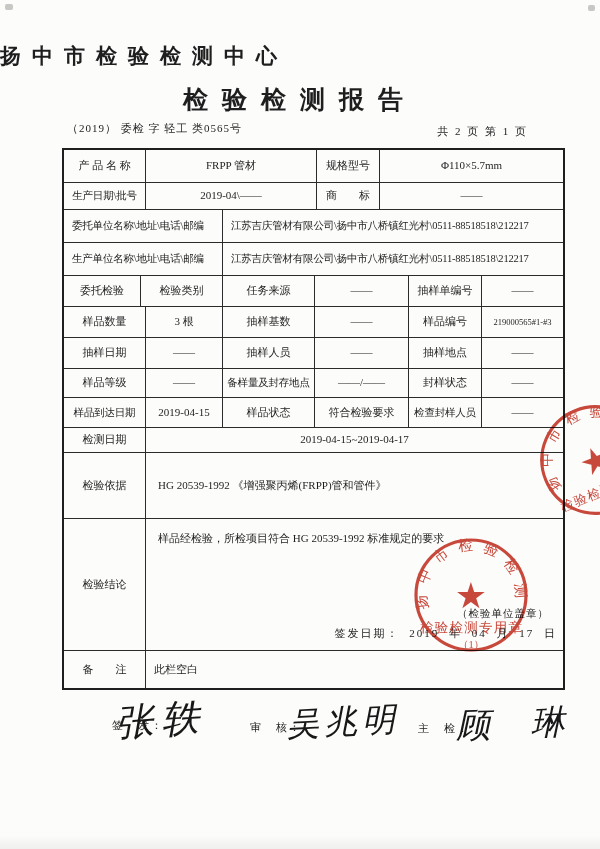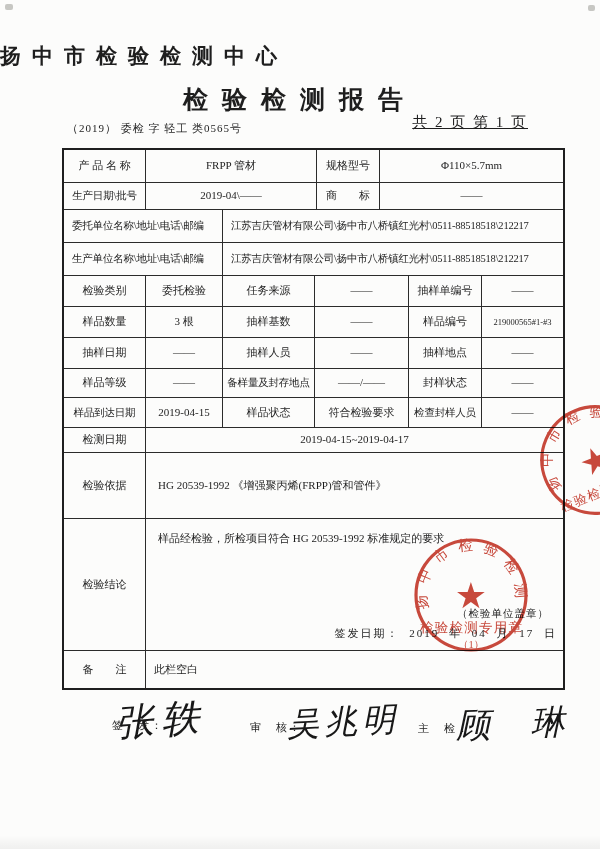--- a/index.html
+++ b/index.html
@@ -13,21 +13,21 @@
     background:linear-gradient(to bottom,rgba(0,0,0,0),rgba(0,0,0,0.05));}
   .corner-mark{position:absolute;background:#9a9a96;opacity:.55;border-radius:2px;}
   .corner-mark.tl{left:5px;top:4px;width:8px;height:6px;}
   .corner-mark.tr{left:588px;top:5px;width:7px;height:6px;}
 
   .org-title{position:absolute;left:0;top:42px;width:100%;
     font-size:21px;font-weight:700;letter-spacing:11px;margin-right:-11px;white-space:nowrap;}
   .report-title{position:absolute;left:0;top:83px;width:100%;text-align:center;
     font-size:25px;font-weight:700;letter-spacing:14px;margin-right:-14px;white-space:nowrap;}
   .report-no{position:absolute;left:67px;top:121px;font-size:11px;letter-spacing:1px;}
-  .page-info{position:absolute;right:72px;top:113px;font-size:15px;letter-spacing:2px;text-decoration:underline;}
+  .page-info{position:absolute;right:72px;top:124px;font-size:11px;letter-spacing:2px;}
 
   .report-table{position:absolute;left:62px;top:148px;border:2px solid #1f1f1f;background:transparent;}
   .trow{display:flex;width:499px;border-bottom:1px solid #2b2b2b;}
   .trow:last-child{border-bottom:none;}
   .tcell{box-sizing:border-box;border-right:1px solid #2b2b2b;display:flex;
     align-items:center;justify-content:center;text-align:center;
     font-size:11px;line-height:1.25;overflow:hidden;}
   .tcell:last-child{border-right:none;flex:1;min-width:0;}
   .tcell.left{justify-content:flex-start;text-align:left;padding:0 8px;}
   .tcell.small{font-size:10.5px;letter-spacing:-0.2px;}
@@ -92,22 +92,22 @@
     <div class="tcell wB1 small left">委托单位名称\地址\电话\邮编</div>
     <div class="tcell small left">江苏吉庆管材有限公司\扬中市八桥镇红光村\0511-88518518\212217</div>
   </div>
 
   <div class="trow h4">
     <div class="tcell wB1 small left">生产单位名称\地址\电话\邮编</div>
     <div class="tcell small left">江苏吉庆管材有限公司\扬中市八桥镇红光村\0511-88518518\212217</div>
   </div>
 
   <div class="trow h5">
+    <div class="tcell wC2">委托检验</div>
     <div class="tcell wC1">检验类别</div>
-    <div class="tcell wC2">委托检验</div>
     <div class="tcell wC3">任务来源</div>
     <div class="tcell wC4">——</div>
     <div class="tcell wC5">抽样单编号</div>
     <div class="tcell">——</div>
   </div>
 
   <div class="trow h6">
     <div class="tcell wC1">样品数量</div>
     <div class="tcell wC2">3 根</div>
     <div class="tcell wC3">抽样基数</div>

